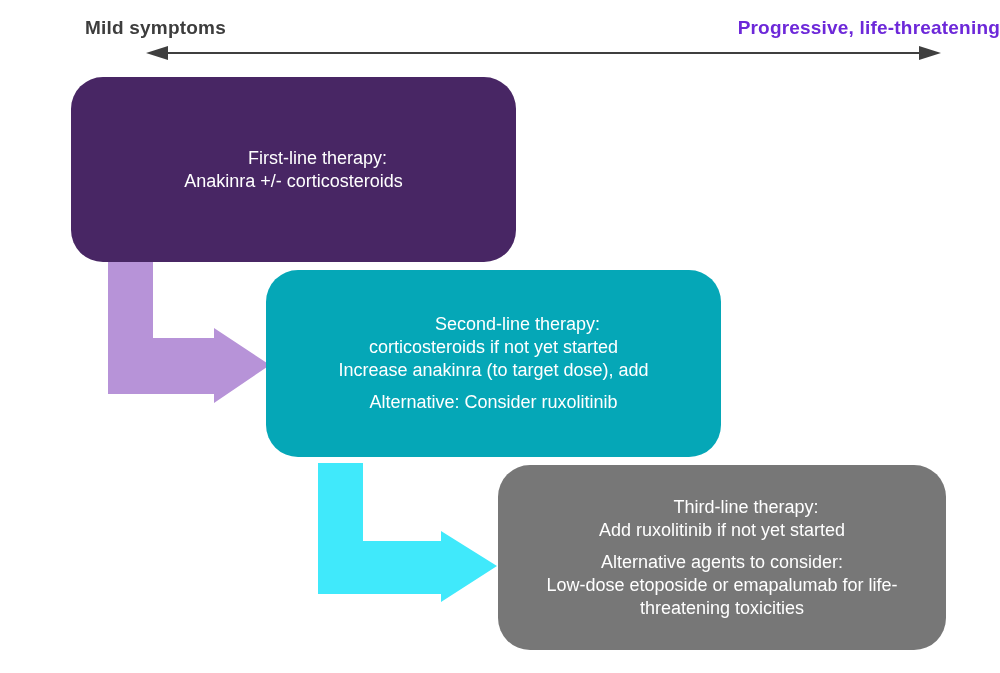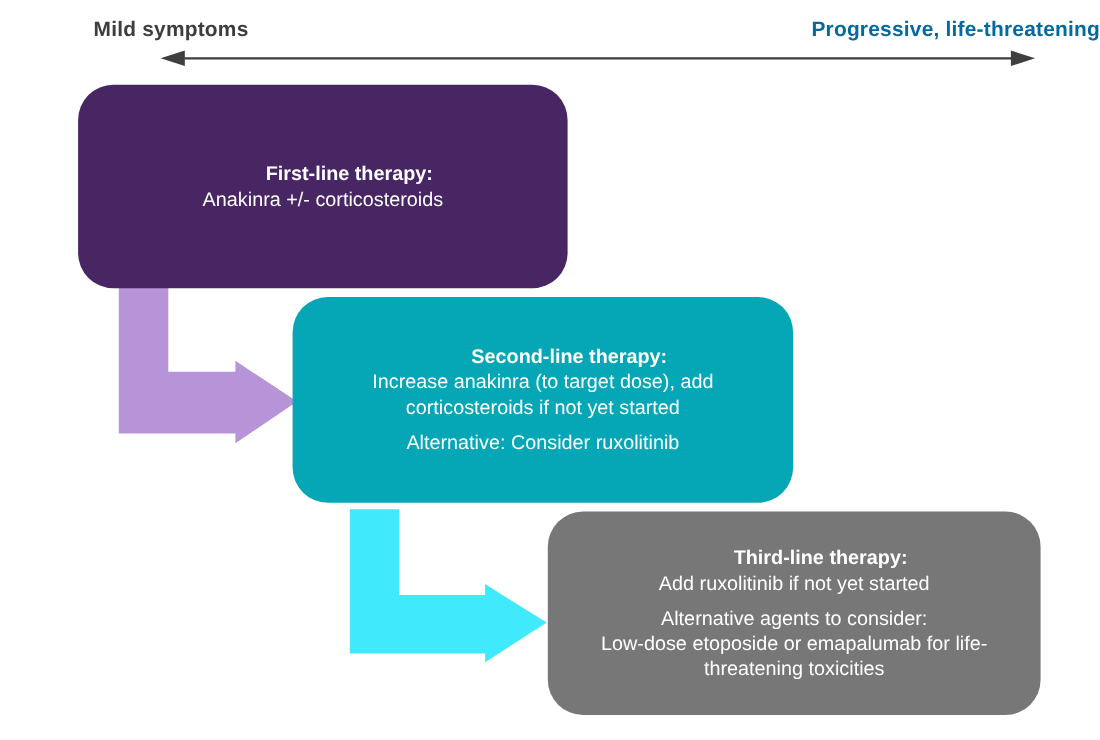--- a/index.html
+++ b/index.html
@@ -41,41 +41,41 @@
     display: flex;
     flex-direction: column;
     justify-content: center;
     align-items: center;
     text-align: center;
     color: #ffffff;
     font-size: 18px;
     line-height: 23px;
   }
   .therapy-box .box-title {
-    font-weight: bold;
+    font-weight: normal;
     white-space: nowrap;
     padding-left: 48px;
   }
   .therapy-box .box-line {
     white-space: nowrap;
   }
   .therapy-box .para-start {
     margin-top: 9px;
   }
   .box-first  { left: 43px;  top: 77px;  width: 445px; height: 185px; }
   .box-second { left: 238px; top: 270px; width: 455px; height: 187px; justify-content: center; }
   .box-third  { left: 470px; top: 465px; width: 448px; height: 185px; text-align: right; }
 </style>
 </head>
 <body>
 
 <div class="canvas">
 
   <div class="axis-label left" style="color: rgb(61, 61, 61);">Mild symptoms</div>
-  <div class="axis-label right" style="color: #0369a1;">Progressive, life-threatening</div>
+  <div class="axis-label right" style="color: #6d28d9;">Progressive, life-threatening</div>
 
   <svg class="diagram-svg" viewBox="0 0 1000 673">
 
     <g>
       <line x1="133" y1="53" x2="898" y2="53" stroke-width="2" stroke="#3f3f3f"></line>
       <polygon points="118,53 140,46 140,60" fill="#3f3f3f"></polygon>
       <polygon points="913,53 891,46 891,60" fill="#3f3f3f"></polygon>
     </g>
 
     <polygon points="80,261 125,261 125,338 186,338 186,328 242,365 186,403 186,394 80,394" fill="#b793d8"></polygon>
@@ -83,22 +83,22 @@
     <polygon points="290,463 335,463 335,541 413,541 413,531 469,566 413,602 413,594 290,594" fill="#40e9fb"></polygon>
   </svg>
 
   <div class="therapy-box box-first" style="background-color: rgb(72, 38, 100);">
     <div class="box-title">First-line therapy:</div>
     <div class="box-line">Anakinra +/- corticosteroids</div>
   </div>
 
   <div class="therapy-box box-second" style="background-color: rgb(5, 167, 183);">
     <div class="box-title">Second-line therapy:</div>
+    <div class="box-line">corticosteroids if not yet started</div>
     <div class="box-line">Increase anakinra (to target dose), add</div>
-    <div class="box-line">corticosteroids if not yet started</div>
     <div class="box-line para-start">Alternative: Consider ruxolitinib</div>
   </div>
 
   <div class="therapy-box box-third" style="background-color: rgb(119, 119, 119);">
     <div class="box-title">Third-line therapy:</div>
     <div class="box-line">Add ruxolitinib if not yet started</div>
     <div class="box-line para-start">Alternative agents to consider:</div>
     <div class="box-line">Low-dose etoposide or emapalumab for life-</div>
     <div class="box-line">threatening toxicities</div>
   </div>

